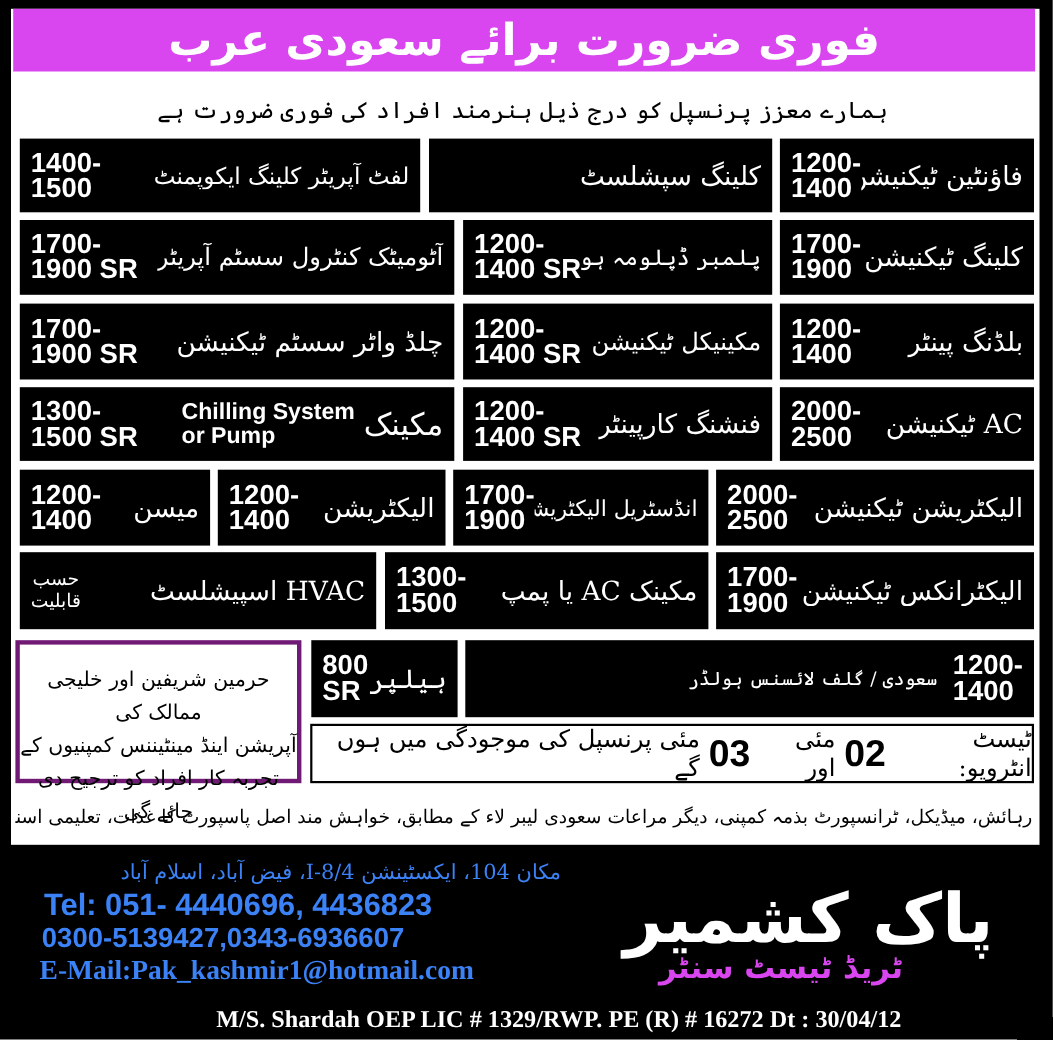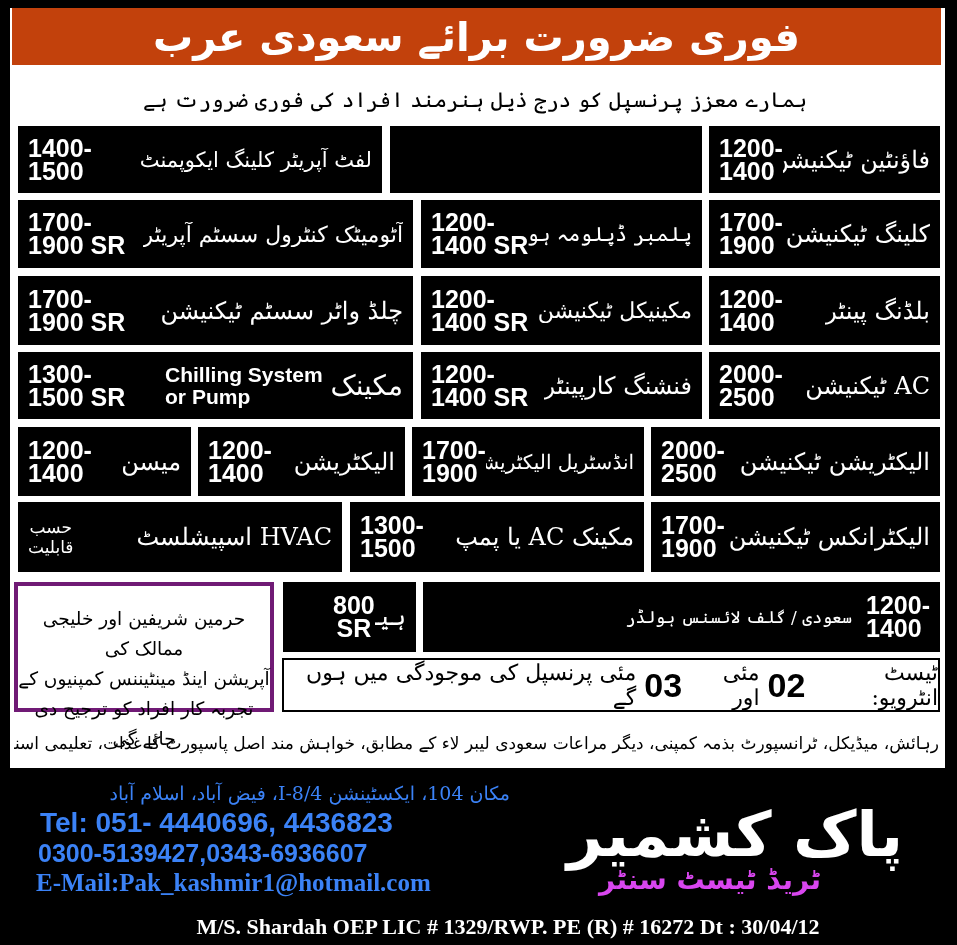--- a/index.html
+++ b/index.html
@@ -5,21 +5,21 @@
   html, body { margin: 0; padding: 0; }
   body {
     width: 957px; height: 945px; background: #000; position: relative; overflow: hidden;
     font-family: "DejaVu Sans", sans-serif;
   }
   .frame {
     position: absolute; left: 10px; top: 8px; width: 935px; height: 760px; background: #fff;
   }
   .abs { position: absolute; box-sizing: border-box; }
   .header {
-    left: 12px; top: 8px; width: 929px; height: 57px; background: #c2410c; color: #fff;
+    left: 12px; top: 8px; width: 929px; height: 57px; background: #d946ef; color: #fff;
     display: flex; align-items: center; justify-content: center;
     font-family: "DejaVu Sans", sans-serif; font-weight: bold; font-size: 40px; direction: rtl;
     letter-spacing: 1px;
   }
   .subhead {
     left: 20px; top: 80px; width: 910px; height: 40px; color: #000;
     font-family: "DejaVu Serif", serif; font-size: 21px; direction: rtl; text-align: center; line-height: 40px;
   }
   .job {
     background: #000; color: #fff; display: flex; align-items: center; justify-content: space-between;
@@ -77,20 +77,21 @@
 
 <div class="abs header">فوری ضرورت برائے سعودی عرب</div>
 <div class="abs subhead">ہمارے معزز پرنسپل کو درج ذیل ہنرمند افراد کی فوری ضرورت ہے</div>
 
 <div class="abs job" style="left:709px;top:126px;width:231px;height:67px;">
   <span class="title">فاؤنٹین ٹیکنیشن</span>
   <span class="salary"><span>1200-</span>
 <span>1400</span></span>
 </div>
 <div class="abs job" style="left:390px;top:126px;width:312px;height:67px;">
+  <span class="title">کلینگ سپشلسٹ</span>
 </div>
 <div class="abs job" style="left:18px;top:126px;width:364px;height:67px;">
   <span class="title" style="font-size:21px">لفٹ آپریٹر کلینگ ایکوپمنٹ</span>
   <span class="salary"><span>1400-</span>
 <span>1500</span></span>
 </div>
 
 <div class="abs job" style="left:709px;top:200px;width:231px;height:68px;">
   <span class="title">کلینگ ٹیکنیشن</span>
   <span class="salary"><span>1700-</span>
@@ -178,21 +179,21 @@
 <span>قابلیت</span></span>
 </div>
 
 <div class="abs job" style="left:423px;top:582px;width:517px;height:70px;justify-content:flex-start;gap:14px;">
   <span class="salary"><span>1200-</span>
 <span>1400</span></span>
   <span class="title" style="font-size:17px">سعودی / گلف لائسنس ہولڈر</span>
 </div>
 <div class="abs job" style="left:283px;top:582px;width:133px;height:70px;">
   <span class="title">ہیلپر</span>
-  <span class="salary" style="text-align:center;margin-left:40px;"><span>800</span>
+  <span class="salary" style=""><span>800</span>
 <span>SR</span></span>
 </div>
 
 <div class="abs note" style="left:14px;top:582px;width:260px;height:130px;">
   <div>حرمین شریفین اور خلیجی ممالک کی</div>
   <div>آپریشن اینڈ مینٹیننس کمپنیوں کے</div>
   <div>تجربہ کار افراد کو ترجیح دی جائے گی</div>
 </div>
 
 <div class="abs interview" style="left:282px;top:658px;width:658px;height:54px;">

